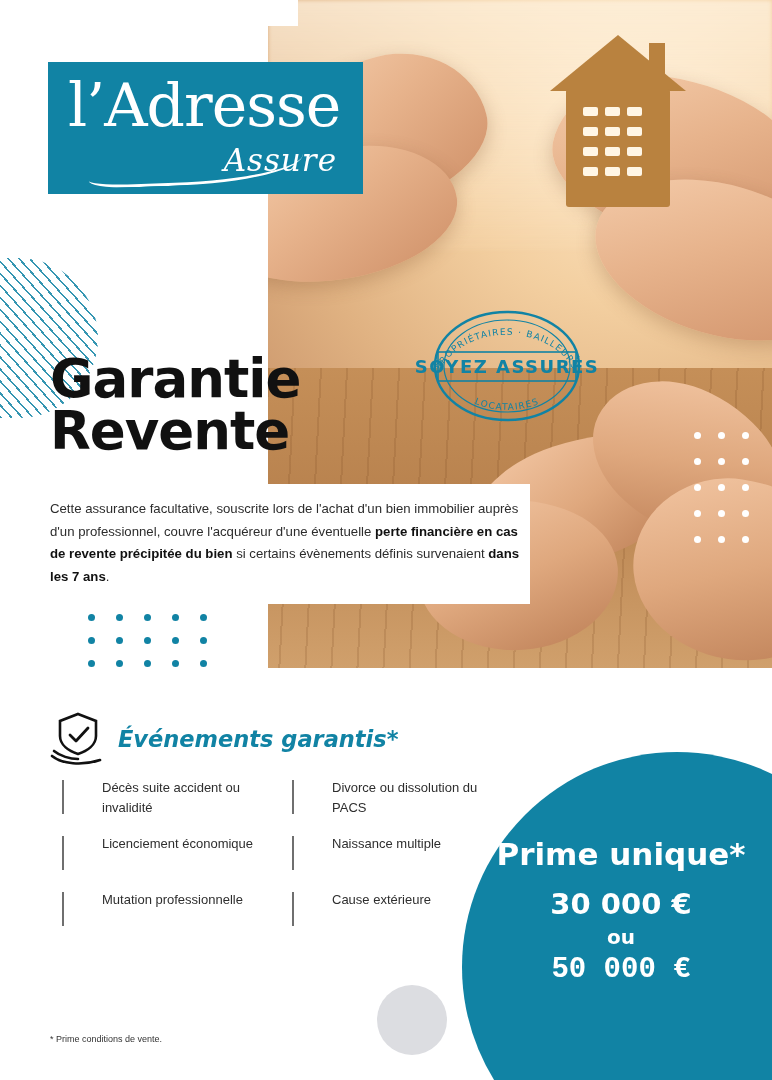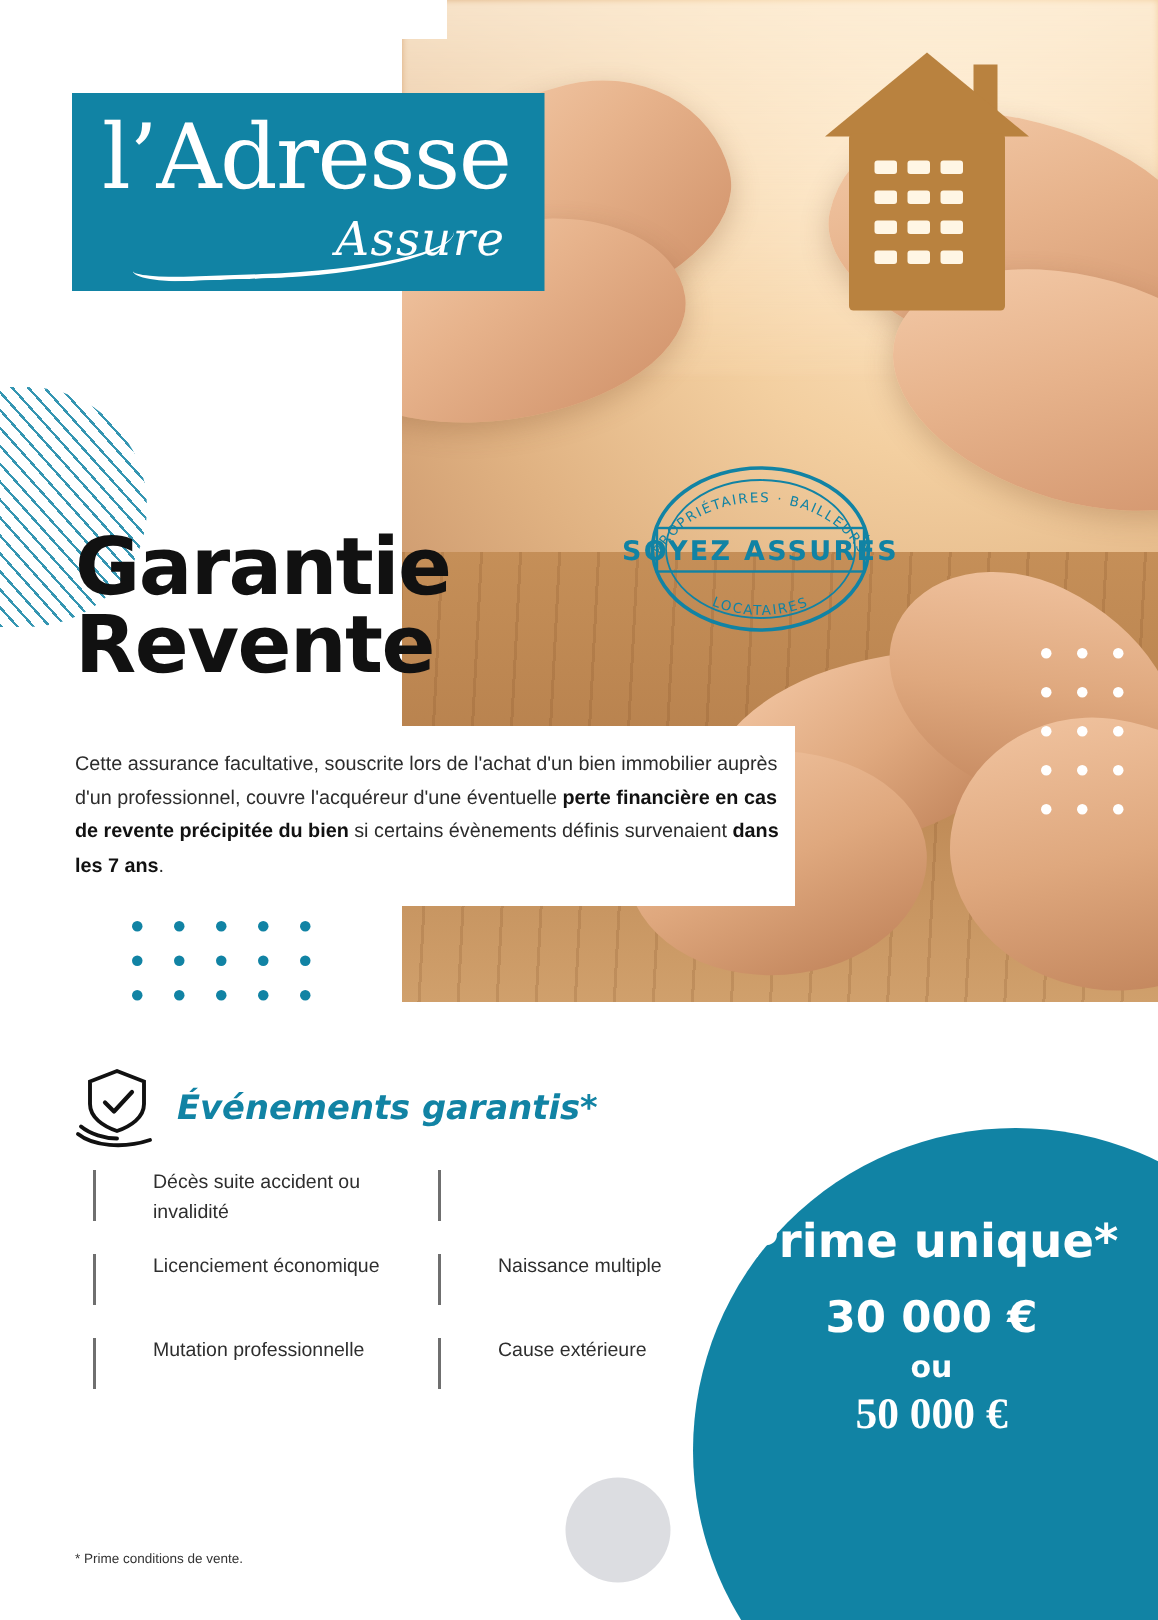--- a/index.html
+++ b/index.html
@@ -320,40 +320,41 @@
     width: 302px;
     text-align: center;
     color: #ffffff;
     z-index: 6;
   }
   .promo-title {
     font-family: "DejaVu Sans", sans-serif;
     font-size: 31px;
     font-weight: bold;
     letter-spacing: 0px;
+    margin-top: 26px;
   }
   .promo-sub {
     font-size: 20px;
     margin-top: 16px;
     font-weight: 400;
   }
   .promo-amount {
     font-family: "DejaVu Sans", sans-serif;
     font-size: 29px;
     font-weight: bold;
     margin-top: 15px;
   }
   .promo-or {
     font-family: "DejaVu Sans", sans-serif;
     font-size: 20px;
     font-weight: bold;
     margin-top: 4px;
   }
   .promo-amount2 {
-    font-family: Liberation Serif, serif;
+    font-family: Liberation Mono, monospace;
     font-size: 29px;
     font-weight: bold;
     margin-top: 4px;
   }
 
   .grey-circle {
     position: absolute;
     left: 377px;
     top: 985px;
     width: 70px;
@@ -523,20 +524,21 @@
         <span>Licenciement économique</span>
       </div>
       <div class="ev-item">
         <span class="bar"></span>
         <span>Mutation professionnelle</span>
       </div>
     </div>
     <div class="ev-col right">
       <div class="ev-item">
         <span class="bar"></span>
+        <span>Divorce ou dissolution du PACS</span>
       </div>
       <div class="ev-item">
         <span class="bar"></span>
         <span>Naissance multiple</span>
       </div>
       <div class="ev-item">
         <span class="bar"></span>
         <span>Cause extérieure</span>
       </div>
     </div>

